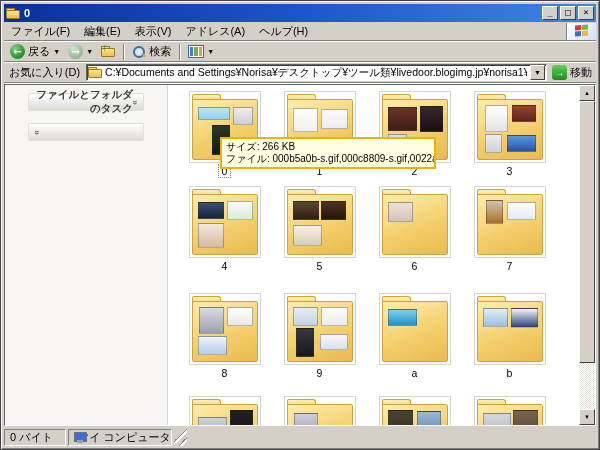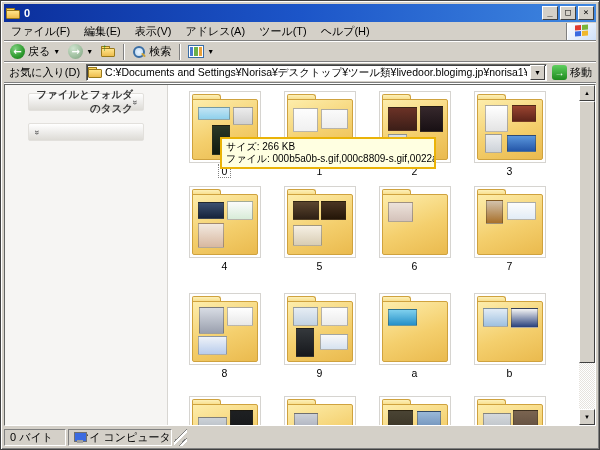--- a/index.html
+++ b/index.html
@@ -139,21 +139,20 @@
       <div class="win-btn">□</div>
       <div class="win-btn">×</div>
     </div>
   </div>
 
   <div class="menubar">
     <span class="menu-item">ファイル(F)</span>
     <span class="menu-item">編集(E)</span>
     <span class="menu-item">表示(V)</span>
     <span class="menu-item">アドレス(A)</span>
-    <span class="menu-item">ツール(T)</span>
     <span class="menu-item">ヘルプ(H)</span>
     <span class="menu-spacer"></span>
     <span class="winlogo">
       <span class="flag">
           <i class="r"></i>
           <i class="g"></i>
           <i class="b"></i>
           <i class="y"></i>
         </span>
     </span>

